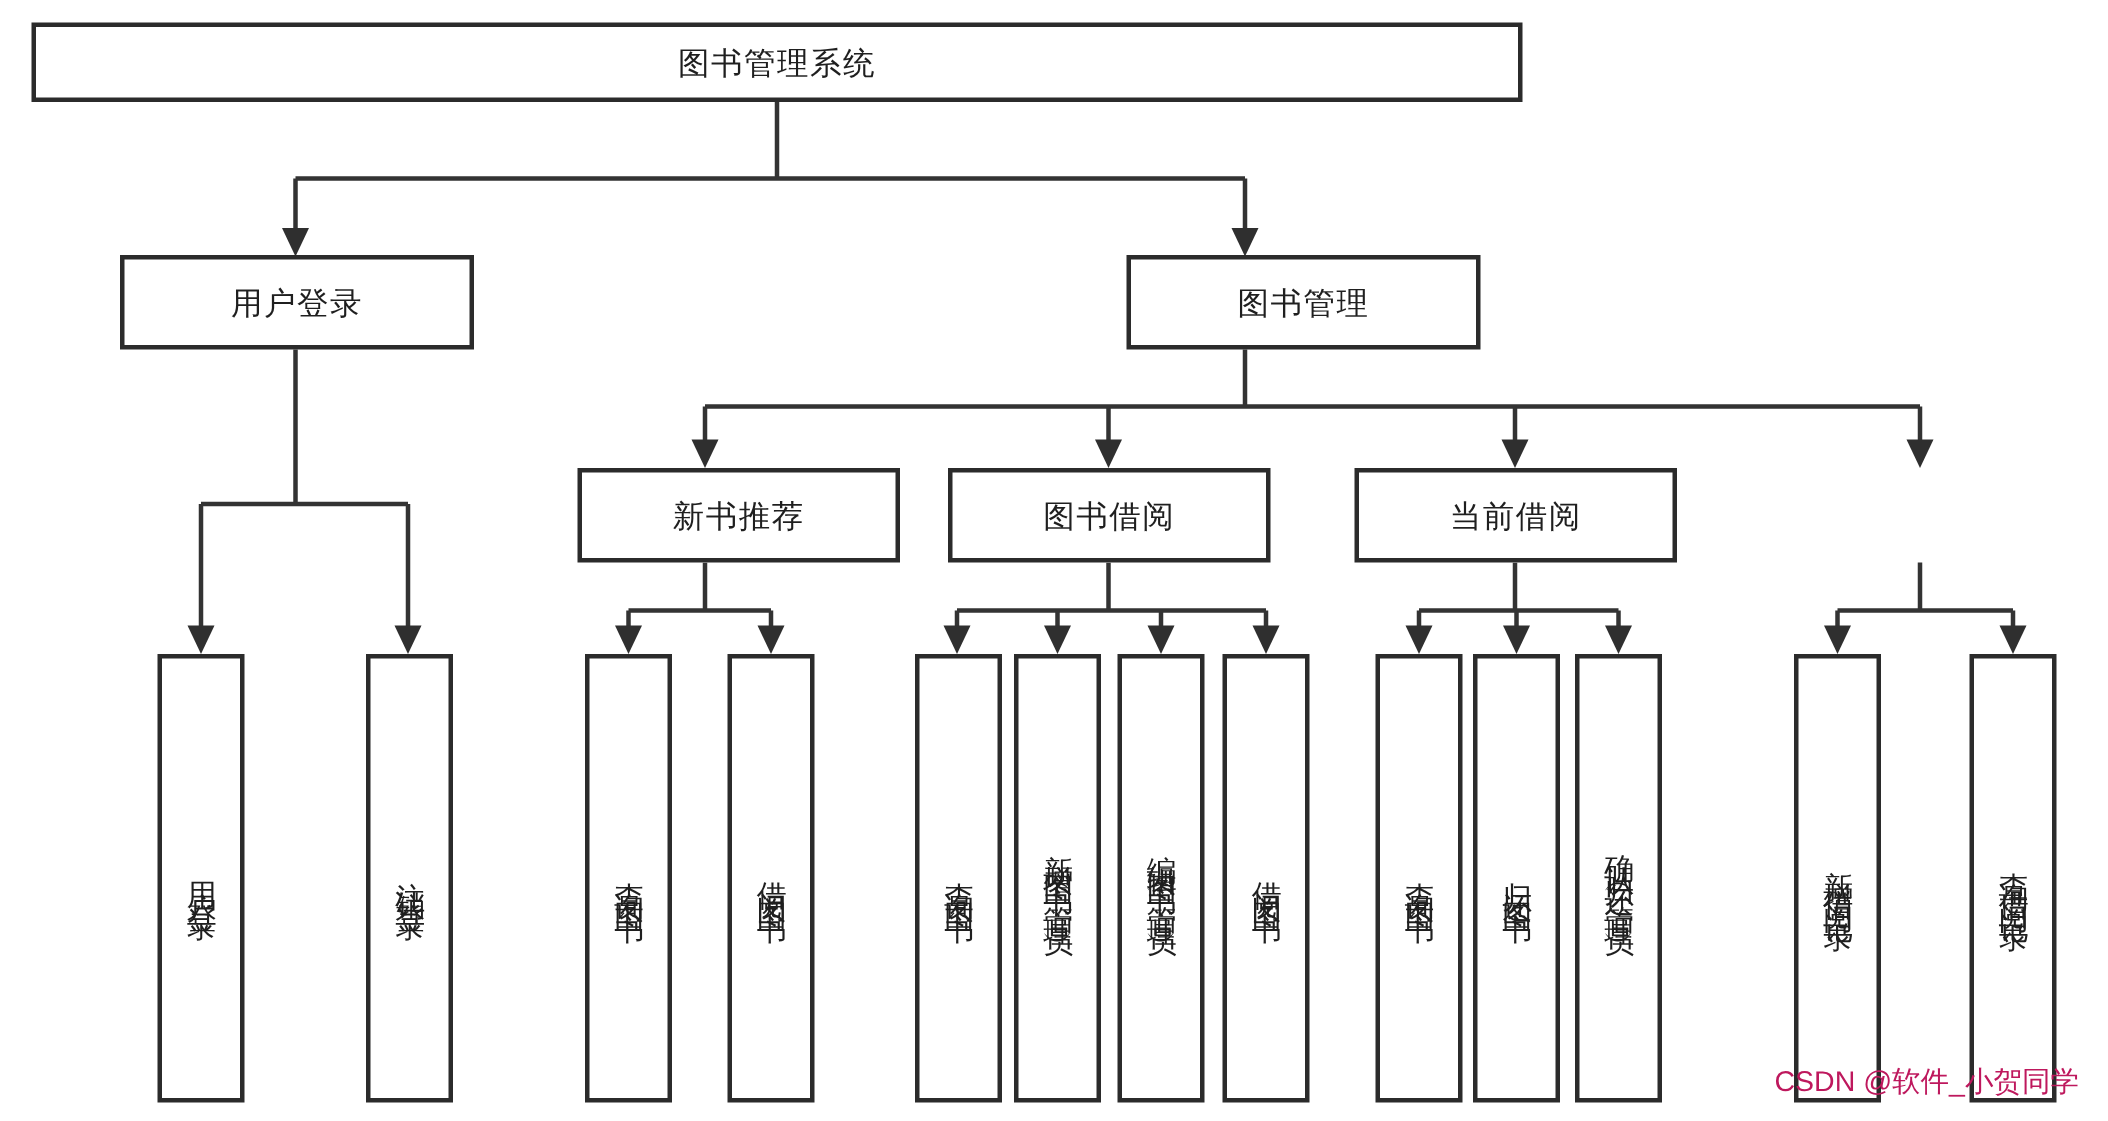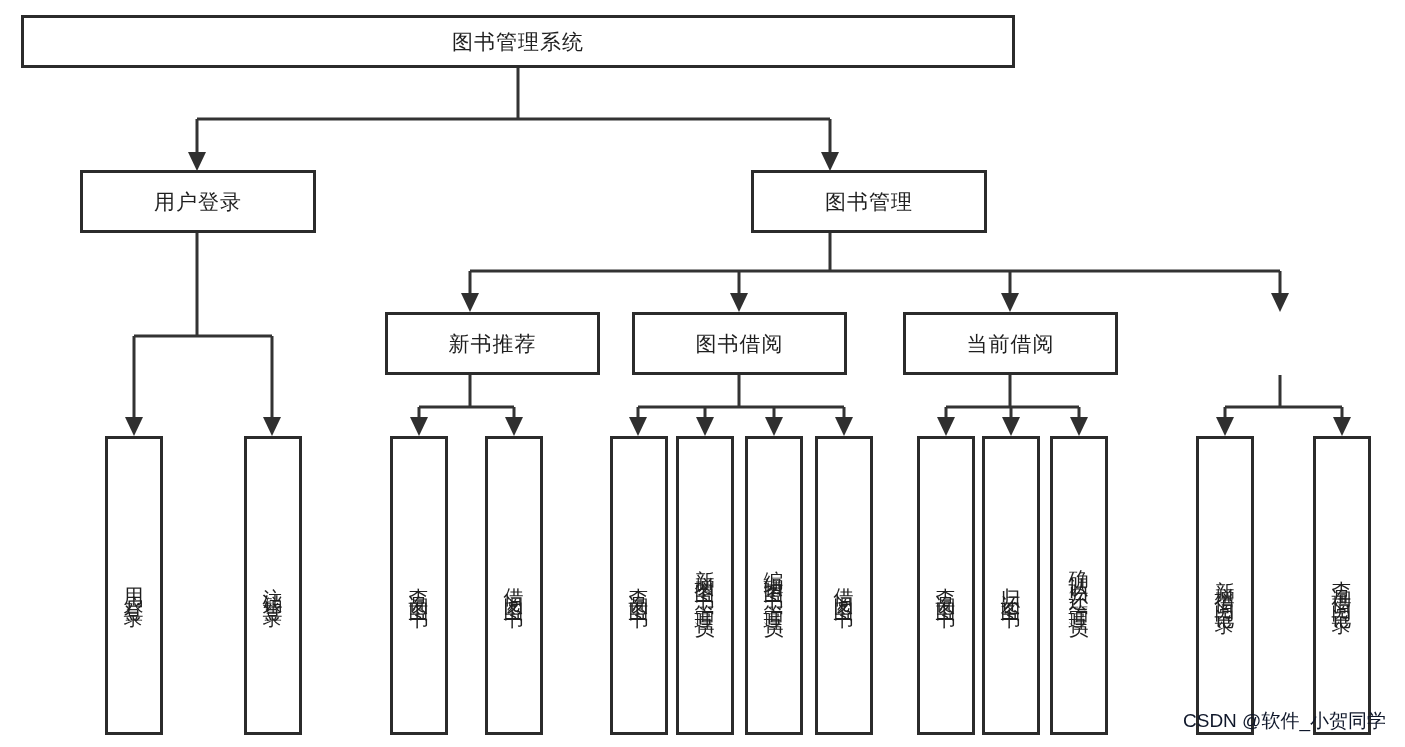--- a/index.html
+++ b/index.html
@@ -26,21 +26,21 @@
     display:flex;align-items:center;justify-content:center;
   }
   .vtext{
     writing-mode:vertical-rl;
     text-orientation:mixed;
     font-size:20px;line-height:1.1;letter-spacing:7px;
     color:#1f1f1f;white-space:nowrap;
   }
   .watermark{
     position:absolute;left:1183px;top:708px;z-index:5;
-    font-size:19px;color:#0f172a;white-space:nowrap;
+    font-size:19px;color:#be185d;white-space:nowrap;
   }
 </style>
 </head>
 <body>
 
 <div id="canvas">
 
   <svg id="wires" viewBox="0 0 1405 747" xmlns="http://www.w3.org/2000/svg">
 
     <g>

